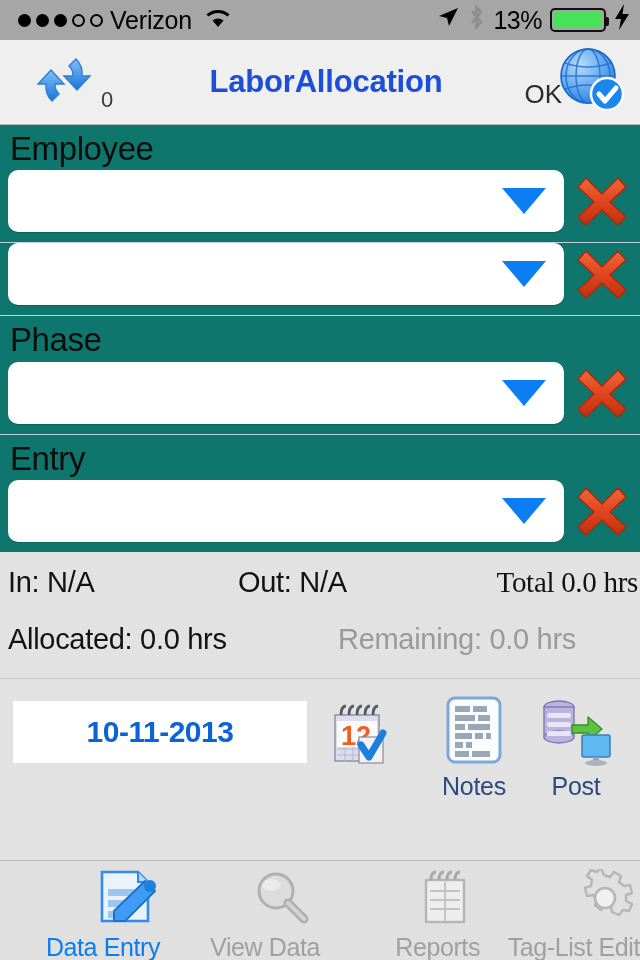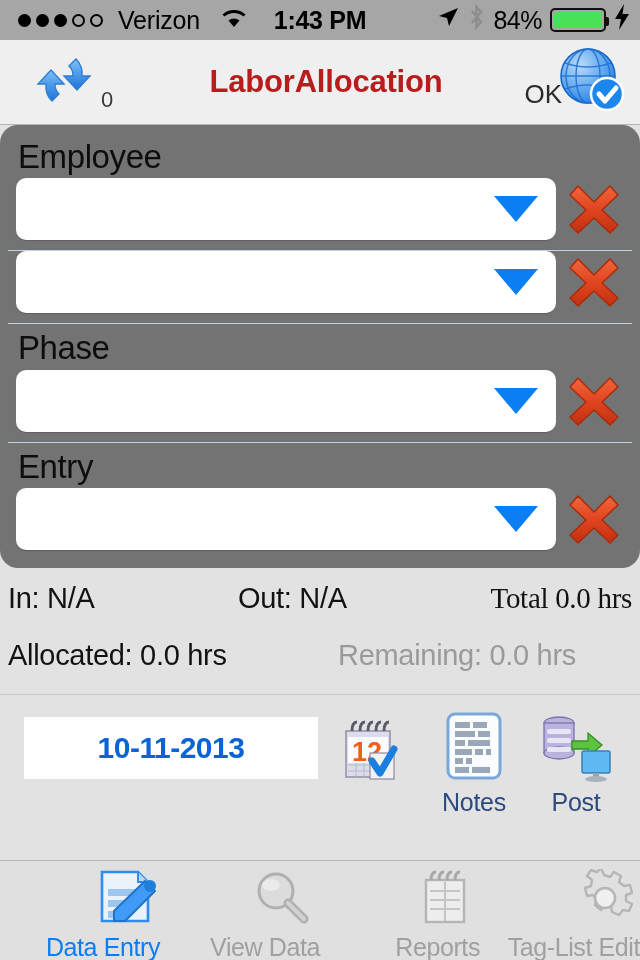--- a/index.html
+++ b/index.html
@@ -12,21 +12,21 @@
   }
 
   
   .status-bar{
     height:40px; width:640px;
     background:#a6a6a6;
     display:flex; align-items:center;
     position:relative;
     font-size:25px; color:#000;
   }
-  .sb-left{ display:flex; align-items:center; gap:15px; padding-left:18px; }
+  .sb-left{ display:flex; align-items:center; gap:7px; padding-left:18px; }
   .sig-dots{ display:flex; gap:5px; align-items:center; }
   .dot{ width:13px; height:13px; border-radius:50%; background:#000; }
   .dot.hollow{ background:transparent; border:2px solid #000; }
   .carrier{ font-size:25px; letter-spacing:-0.2px; }
   .wifi{ margin-left:5px; }
   .sb-center{
     position:absolute; left:0; right:0; text-align:center;
     font-size:25px; font-weight:bold; letter-spacing:-0.3px;
   }
   .sb-right{
@@ -45,32 +45,32 @@
   .battery i{ display:block; width:100%; height:100%; background:#47e257; border-radius:2px; }
 
   
   .nav-bar{
     height:85px; width:640px; background:#efefef;
     border-bottom:1px solid #b5b5b5;
     position:relative; display:flex; align-items:center;
   }
   .nav-title{
     position:absolute; left:0; right:0; text-align:center;
-    font-size:31px; font-weight:bold; color:#b91c1c; letter-spacing:-0.2px;margin-left:12px;
+    font-size:31px; font-weight:bold; color:#1d4ed8; letter-spacing:-0.2px;margin-left:12px;
   }
   .nav-left{ display:flex; align-items:flex-end; padding-left:30px; z-index:2; }
   .sync-count{ font-size:22px; color:#3a3a3a; margin-left:3px; margin-bottom:2px; }
   .nav-right{
     position:absolute; right:14px; top:0; height:82px;
     display:flex; align-items:center; z-index:2;
   }
   .ok-label{ font-size:26px; color:#2b2b2b; margin-right:-8px; margin-top:26px; }
 
   
-  .form-area{ background:#737373; padding:8px;border-radius:18px; }
+  .form-area{ background:#0f766e; padding:0; }
   .field-group{ padding:0 0 0 0; }
   .field-label{
     font-size:33px; color:#0d0d0d; padding:6px 0 3px 10px;
     letter-spacing:-0.4px; line-height:1.1;
   }
   .field-row{ display:flex; align-items:center; padding:0 0 10px 8px; }
   .combo{
     flex:1; height:62px; background:#fff; border-radius:10px;
     display:flex; align-items:center; justify-content:flex-end;
     padding-right:18px; position:relative;
@@ -82,35 +82,35 @@
   .caret{
     width:0; height:0; border-left:22px solid transparent;
     border-right:22px solid transparent; border-top:26px solid #0b7ef4;
   }
   .clear-x{ width:76px; display:flex; justify-content:center; align-items:center; }
   .divider{ height:1px; background:#c3d0e6; margin:0; }
 
   
   .status-area{ background:#e2e2e2; padding-top:14px; }
   .status-row{
-    display:flex; font-size:29px; color:#121212; padding:0 6px 0 8px;
+    display:flex; font-size:29px; color:#121212; padding:0 0 0 8px;
     letter-spacing:-0.3px;
   }
   .status-row.r1{ margin-bottom:24px; }
   .s-in{ width:230px; }
   .s-out{ width:250px; }
   .s-total{ flex:1; text-align:right; padding-right:2px;font-family:Liberation Serif, serif; }
   .s-alloc{ width:330px; }
   .s-remain{ color:#9a9a9a; }
 
   
   .sep-line{ height:1px; background:#c9c9c9; margin:22px 0 0 0; }
   .action-area{
     background:#e2e2e2; display:flex; align-items:flex-start;
-    padding:22px 0 0 16px; height:137px; position:relative;
+    padding:22px 0 0 5px; height:137px; position:relative;
   }
   .date-box{
     width:294px; height:62px; background:#fff; margin-left:8px;
     display:flex; align-items:center; justify-content:center;
     font-size:30px; font-weight:bold; color:#0b63d6; letter-spacing:-0.5px;
   }
   .cal-btn{ margin-left:16px; margin-top:-4px; }
   .icon-btn{
     position:absolute; top:16px; display:flex; flex-direction:column;
     align-items:center; width:104px;
@@ -149,33 +149,32 @@
         <span class="dot hollow"></span>
     </span>
     <span class="carrier">Verizon</span>
     <span class="wifi">
       <svg width="28" height="22" viewBox="0 0 28 22">
         <path d="M14 20 L8.5 13.5 A8.5 8.5 0 0 1 19.5 13.5 Z" fill="#000"></path>
         <path d="M3.5 8.5 A15.5 15.5 0 0 1 24.5 8.5" stroke="#000" stroke-width="3" fill="none"></path>
       </svg>
     </span>
   </div>
-  <div class="sb-center">1:43 PM</div>
   <div class="sb-right">
     <span>
       <svg width="24" height="24" viewBox="0 0 24 24">
           <path d="M22 3 L3 11 L11 13 L13 21 Z" fill="#000"></path>
         </svg>
     </span>
     <span>
       <svg width="17" height="26" viewBox="0 0 17 26">
         <path d="M4 7 L13 18 L8.5 23 L8.5 3 L13 8 L4 19" stroke="#8d8d8d" stroke-width="2.4" fill="none"></path>
       </svg>
     </span>
-    <span class="batt-pct">84%</span>
+    <span class="batt-pct">13%</span>
     <span class="battery">
         <i></i>
       </span>
     <span>
       <svg width="16" height="26" viewBox="0 0 16 26">
           <path d="M10 0 L1 15 L7 15 L5 26 L15 10 L8.5 10 Z" fill="#000"></path>
         </svg>
     </span>
   </div>
 </div>

